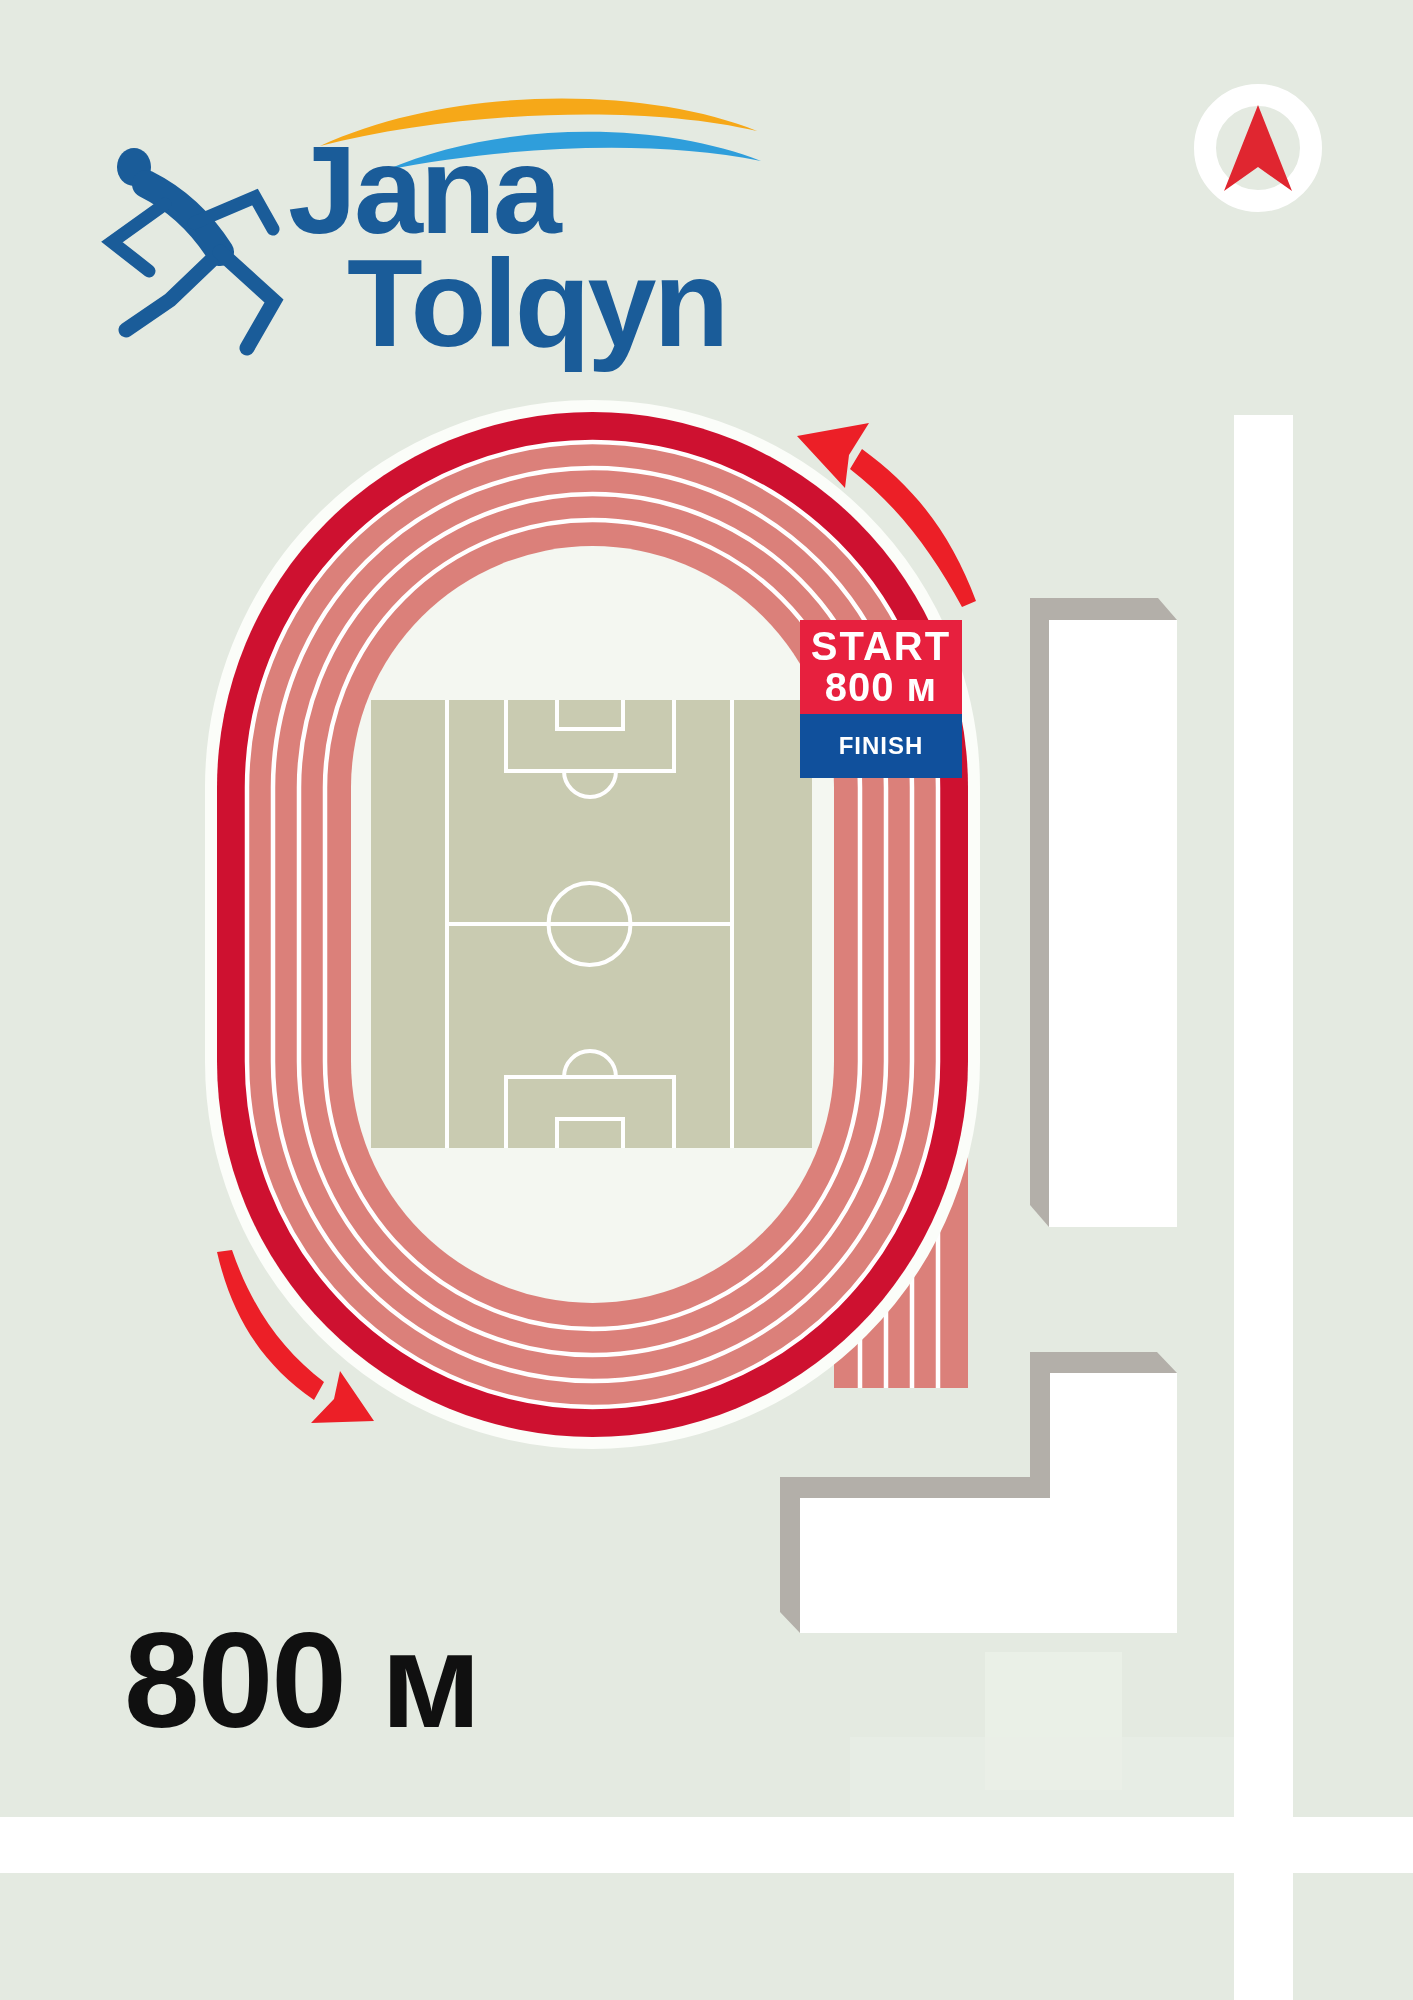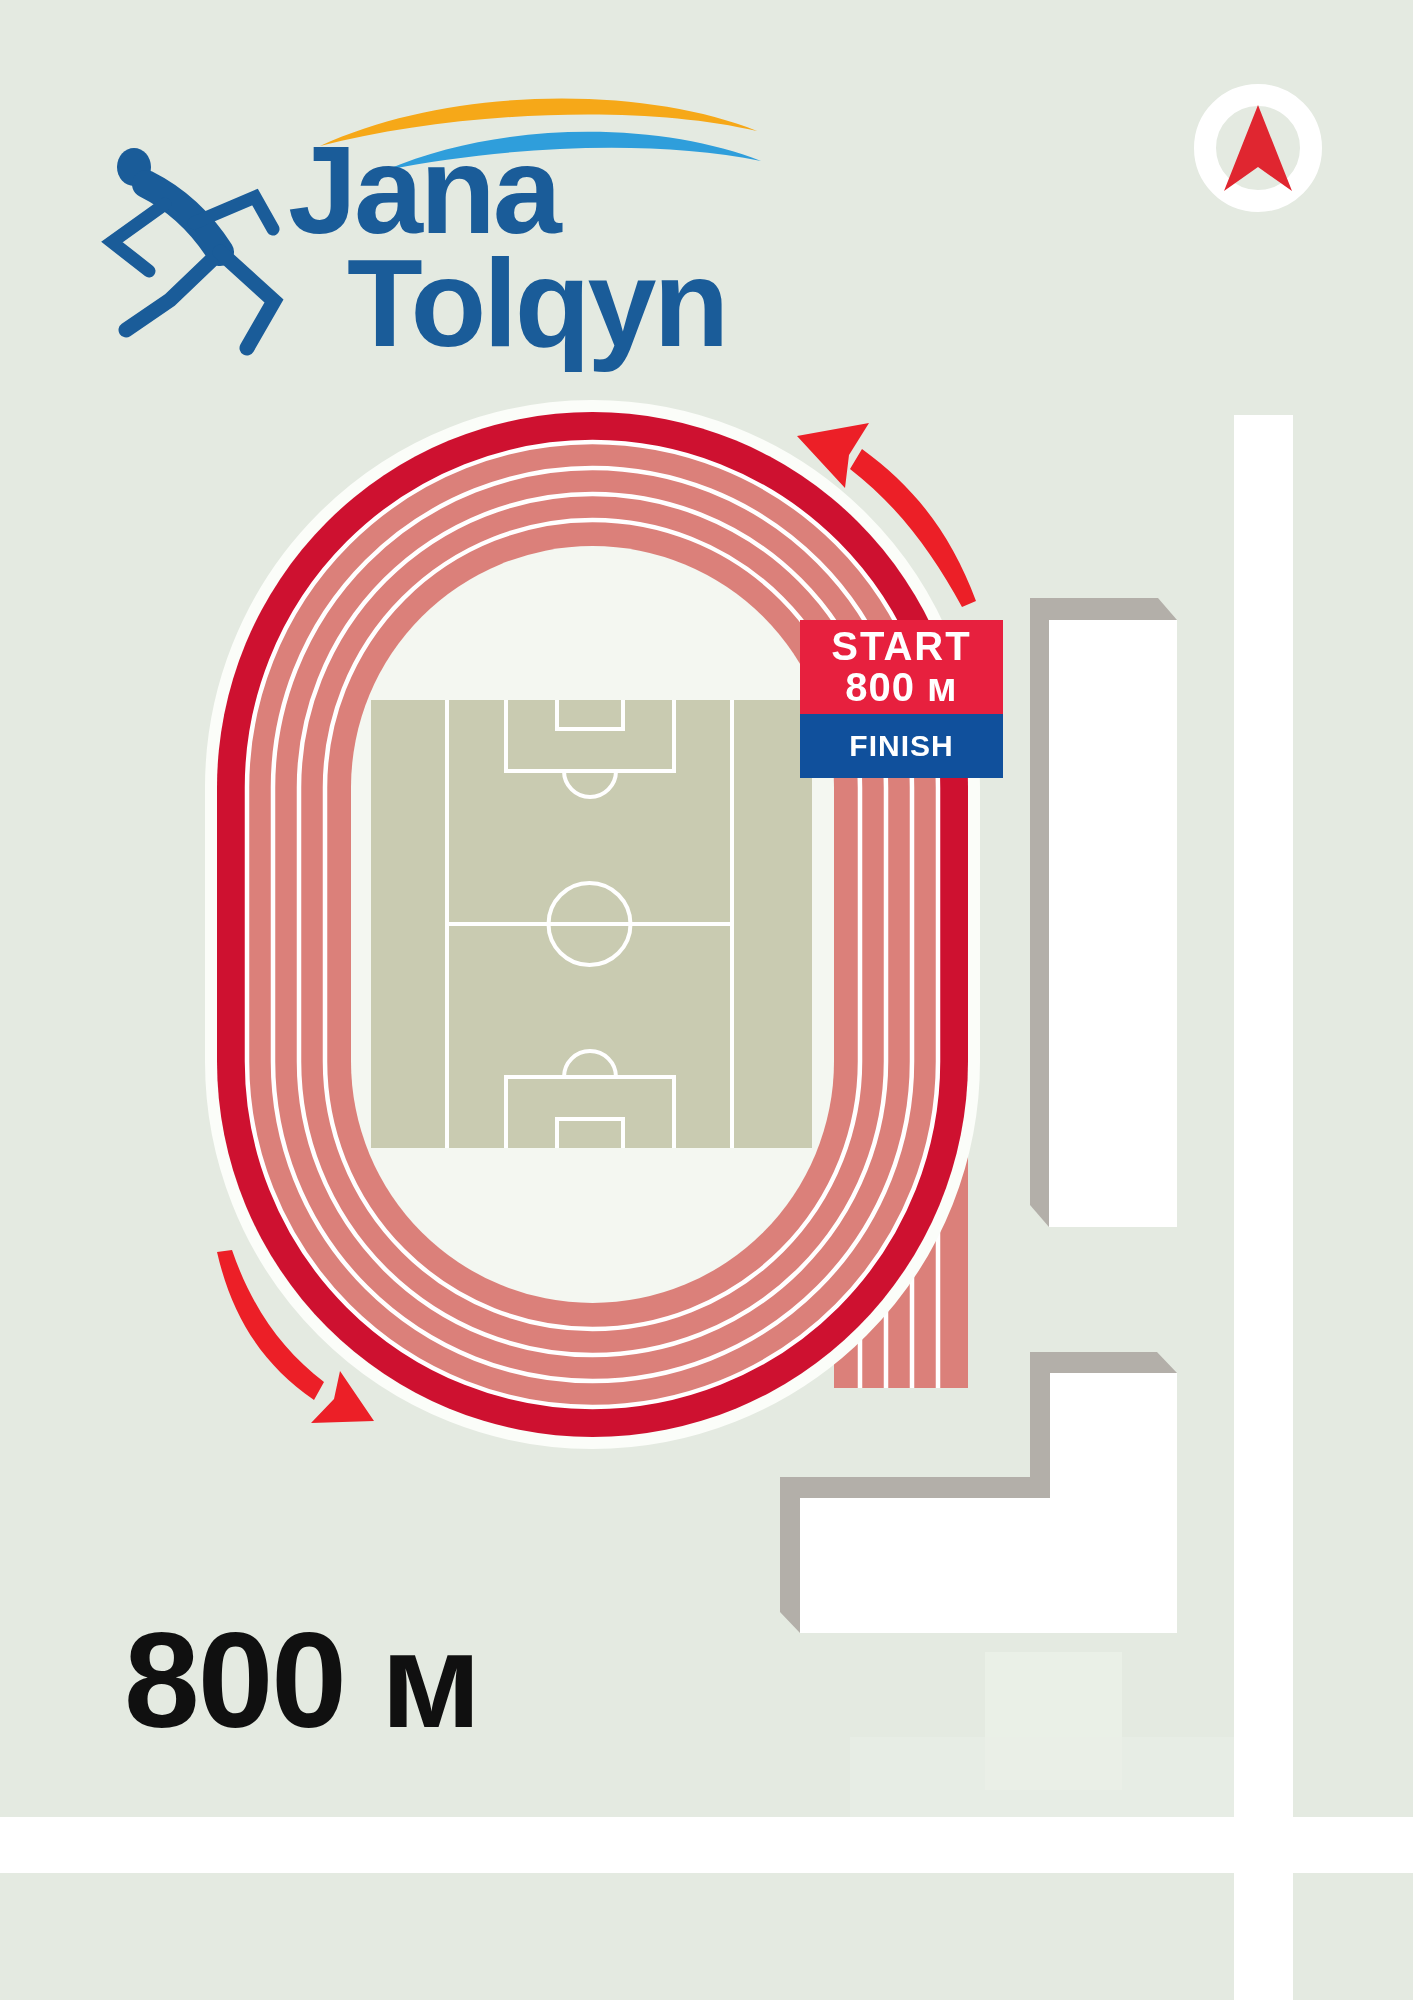--- a/index.html
+++ b/index.html
@@ -8,32 +8,32 @@
     background:#e4eae1;font-family:"Liberation Sans",sans-serif;
   }
   svg.scene{position:absolute;left:0;top:0;}
   .logo-line{
     position:absolute;color:#1a5c99;font-weight:bold;line-height:1;
     font-size:124px;letter-spacing:-3px;white-space:nowrap;
   }
   #logo-line1{left:288px;top:128px;}
   #logo-line2{left:347px;top:241px;}
   .badge{
-    position:absolute;left:800px;top:620px;width:203px;height:158px;
+    position:absolute;left:800px;top:620px;width:162px;height:158px;
     display:flex;flex-direction:column;color:#fff;font-weight:bold;text-align:center;
   }
   .badge-red{
     background:#e7203e;height:94px;display:flex;flex-direction:column;
     align-items:center;justify-content:center;
   }
   .badge-start{font-size:40px;line-height:1.02;letter-spacing:2px;}
   .badge-dist{font-size:40px;line-height:1.02;letter-spacing:1px;}
   .badge-blue{
     background:#10509c;flex:1;display:flex;align-items:center;justify-content:center;
-    font-size:30px;letter-spacing:1px;
+    font-size:24px;letter-spacing:1px;
   }
   .big-distance{
     position:absolute;left:124px;top:1612px;font-size:136px;font-weight:bold;
     color:#101010;letter-spacing:-2px;line-height:1;white-space:nowrap;
   }
 </style>
 </head>
 <body>
 
 <div class="canvas">

